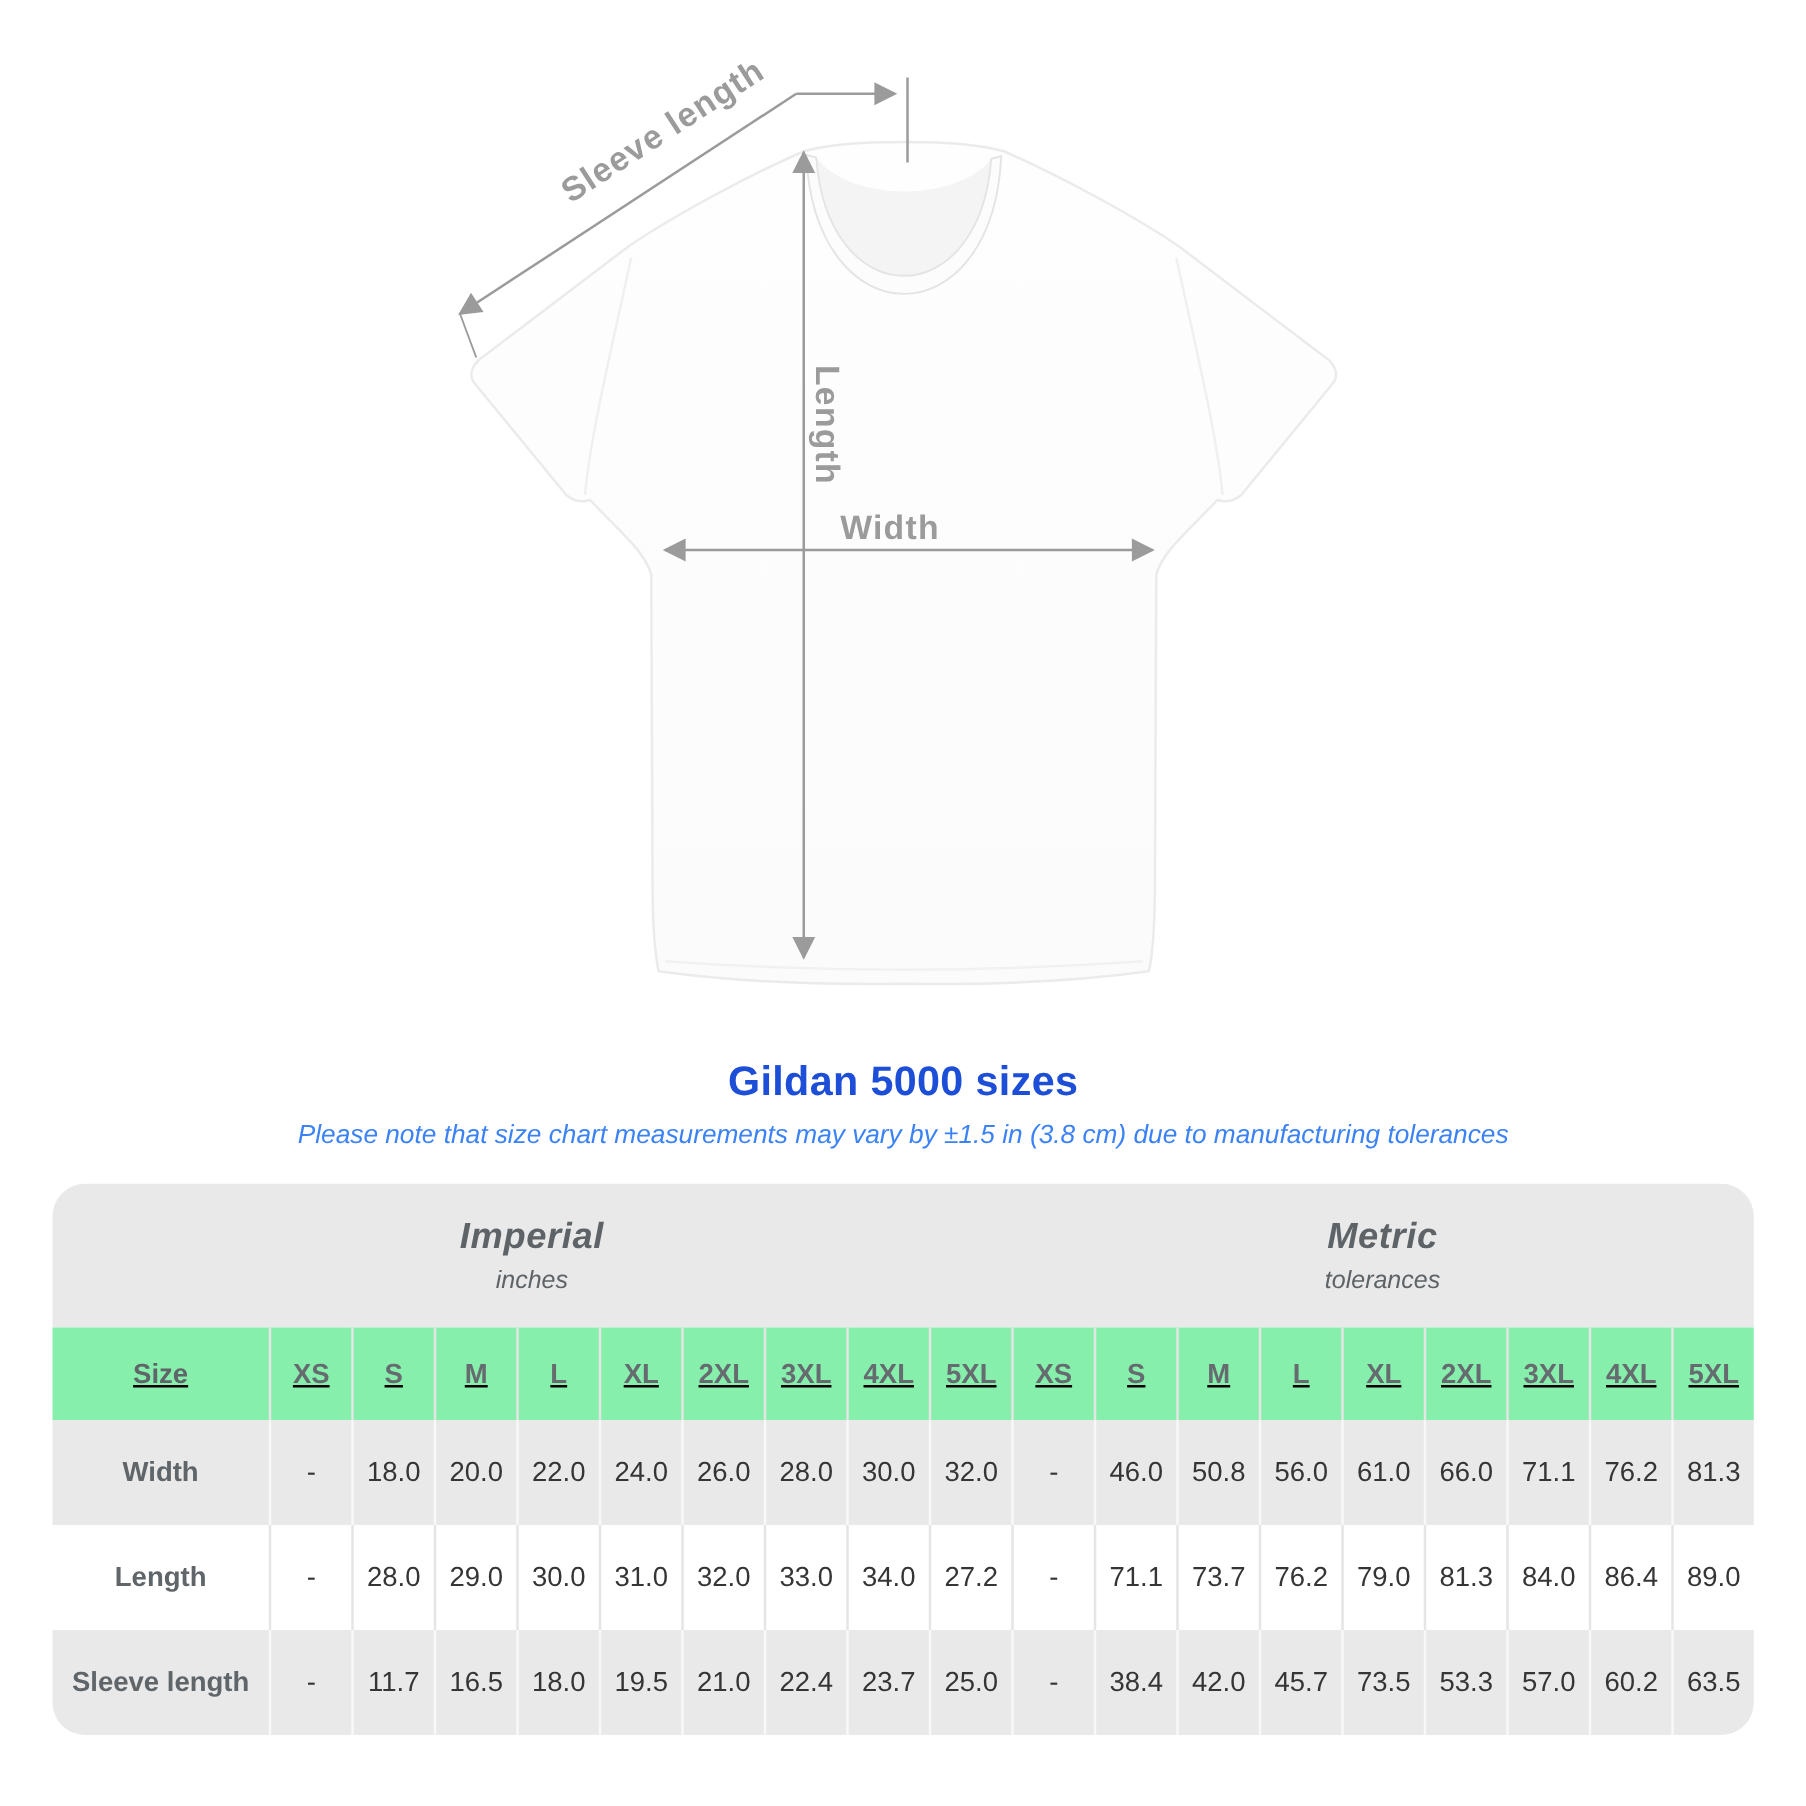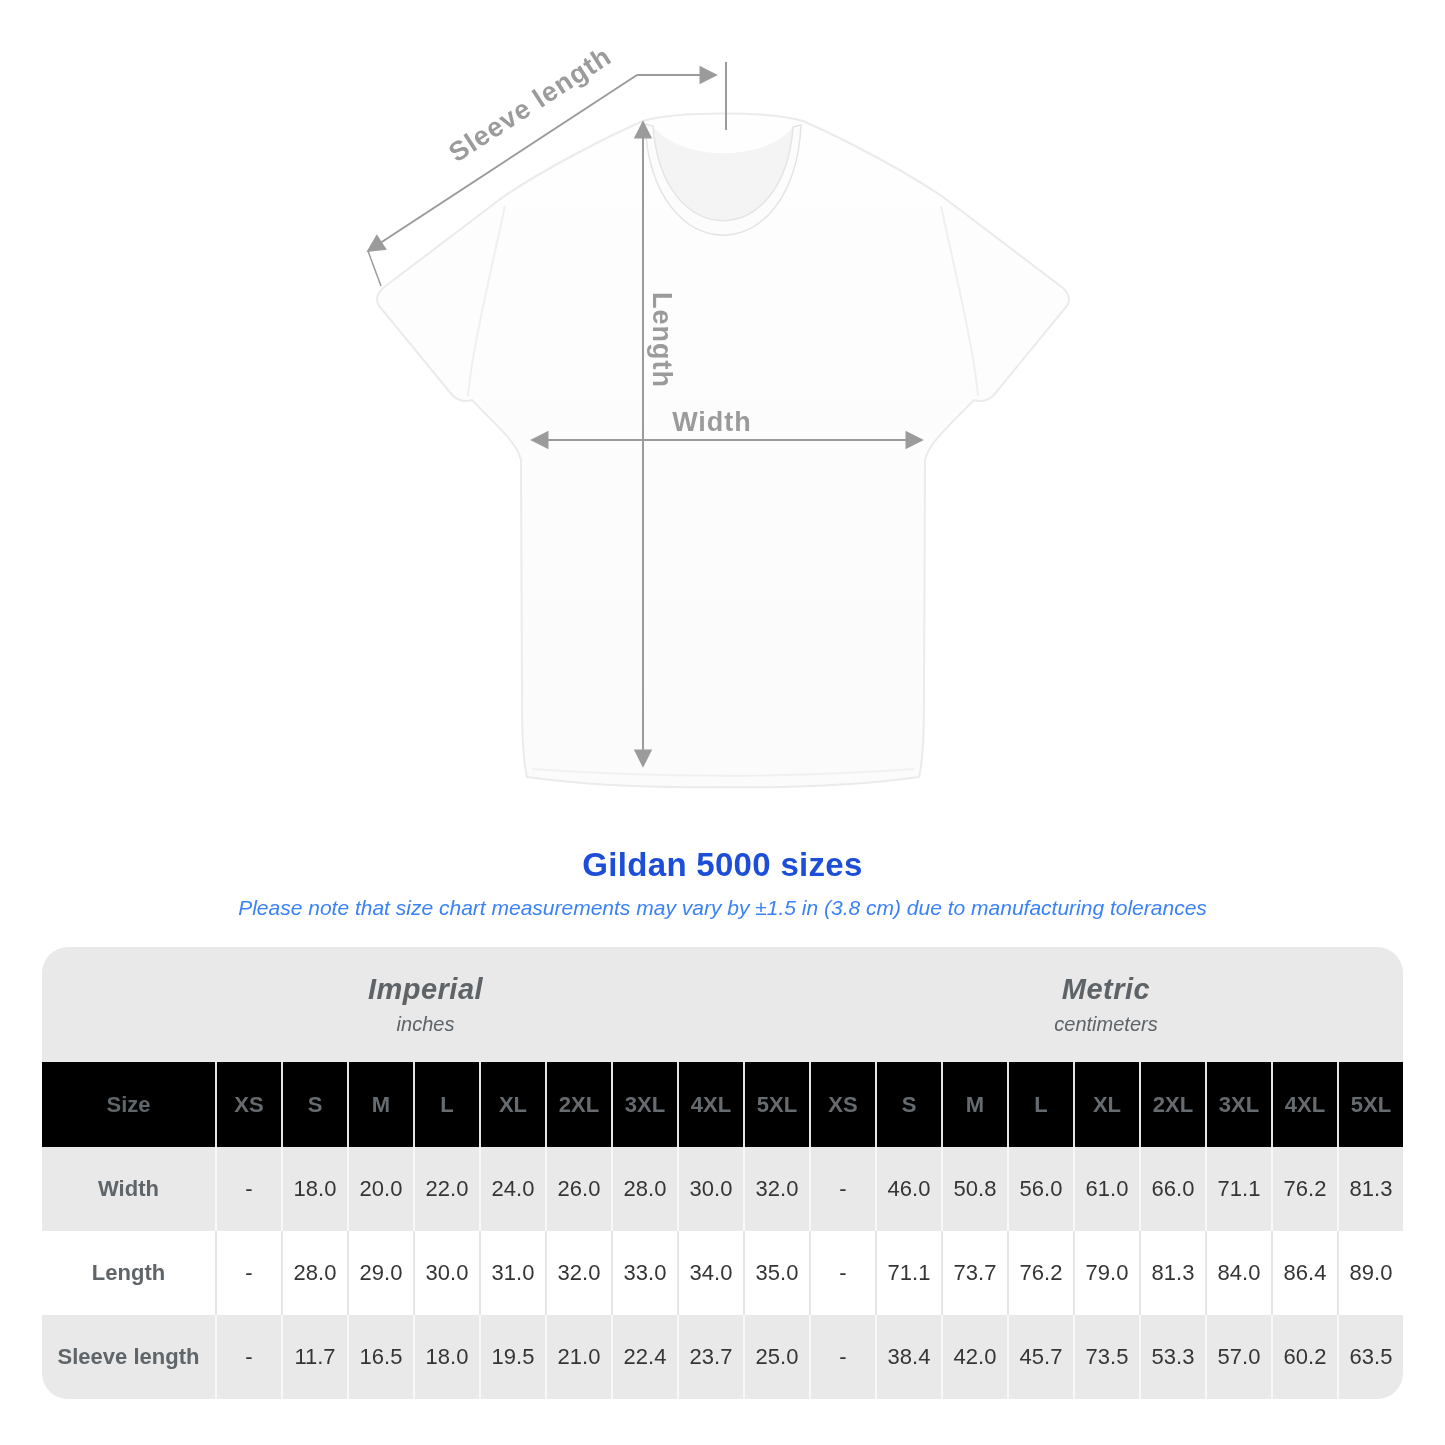--- a/index.html
+++ b/index.html
@@ -23,21 +23,21 @@
     height:115px;background:#e9e9e9;border-radius:26px 26px 0 0;
     display:grid;grid-template-columns:173px repeat(18,1fr);
   }
   .band-cell{display:flex;flex-direction:column;align-items:center;justify-content:center;
     gap:7px;color:#5d6367;}
   .band-cell.imperial{grid-column:1/11;}
   .band-cell.metric{grid-column:11/20;}
   .unit-name{font-size:29px;font-weight:bold;font-style:italic;letter-spacing:.5px;}
   .unit-sub{font-size:20px;font-style:italic;}
   .row{display:grid;grid-template-columns:173px repeat(18,1fr);height:84px;}
-  .row.header{height:85px;background:#000000;text-decoration:underline;}
+  .row.header{height:74px;background:#86efac;text-decoration:underline;}
   .row.w{background:#fff;}
   .row.g{background:#e9e9e9;}
   .row.last{border-radius:0 0 26px 26px;}
   .cell{display:flex;align-items:center;justify-content:center;
     font-size:22px;color:#353535;}
   .row .cell + .cell{border-left:2px solid #e5e5e5;}
   .row.g .cell + .cell{border-left-color:#f8f8f8;}
   .cell.head{font-weight:bold;color:#666b70;}
   .cell.label{font-weight:bold;color:#5f6569;}
 </style>
@@ -111,21 +111,21 @@
 <div class="page-subtitle">Please note that size chart measurements may vary by ±1.5 in (3.8 cm) due to manufacturing tolerances</div>
 
 <div class="size-table">
   <div class="band">
     <div class="band-cell imperial">
       <div class="unit-name">Imperial</div>
       <div class="unit-sub">inches</div>
     </div>
     <div class="band-cell metric">
       <div class="unit-name">Metric</div>
-      <div class="unit-sub">centimeters</div>
+      <div class="unit-sub">tolerances</div>
     </div>
   </div>
   <div class="row header">
     <div class="cell label corner">Size</div>
 
   <div class="cell head">XS</div>
       <div class="cell head">S</div>
       <div class="cell head">M</div>
       <div class="cell head">L</div>
       <div class="cell head">XL</div>
@@ -168,21 +168,21 @@
     <div class="row w">
       <div class="cell label">Length</div>
       <div class="cell val">-</div>
       <div class="cell val">28.0</div>
       <div class="cell val">29.0</div>
       <div class="cell val">30.0</div>
       <div class="cell val">31.0</div>
       <div class="cell val">32.0</div>
       <div class="cell val">33.0</div>
       <div class="cell val">34.0</div>
-      <div class="cell val">35.0</div>
+      <div class="cell val">27.2</div>
       <div class="cell val">-</div>
       <div class="cell val">71.1</div>
       <div class="cell val">73.7</div>
       <div class="cell val">76.2</div>
       <div class="cell val">79.0</div>
       <div class="cell val">81.3</div>
       <div class="cell val">84.0</div>
       <div class="cell val">86.4</div>
       <div class="cell val">89.0</div>
     </div>

